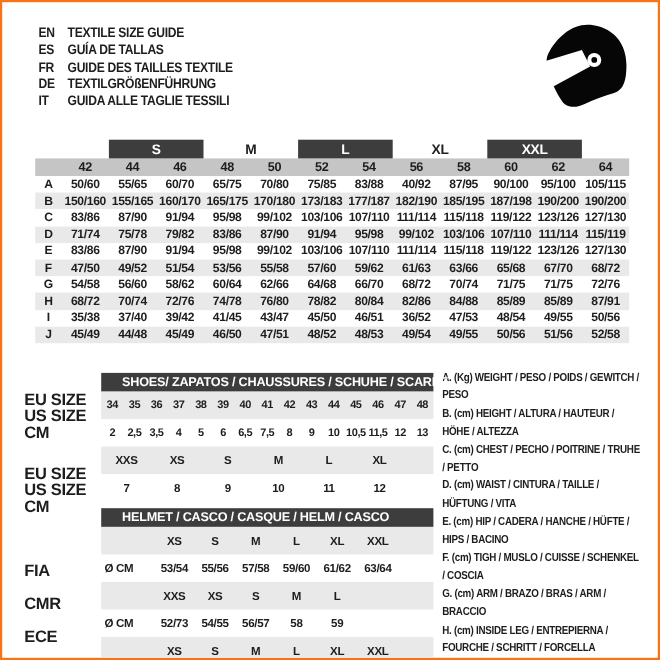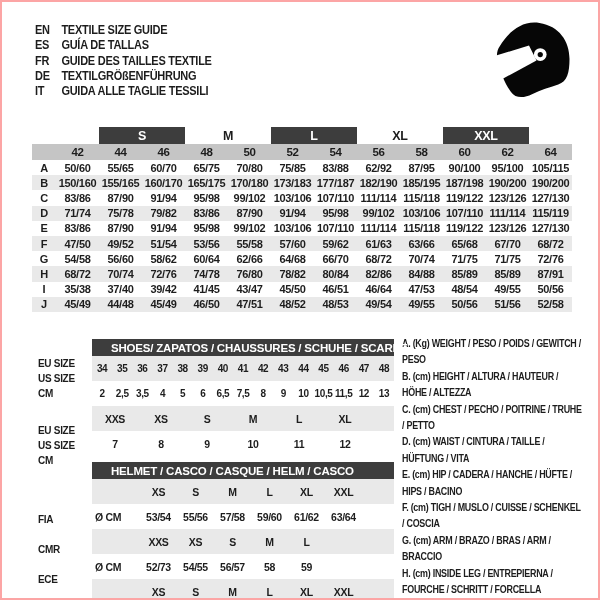--- a/index.html
+++ b/index.html
@@ -1,18 +1,18 @@
 <!DOCTYPE html>
 <html style="--dark: #3d3d3d; --band: #c5c5c5; --stripe: #e9e9e9; --text: #1d1d1d; --icon: #060606;"><head>
 <meta charset="utf-8">
 <style>
   html,body{margin:0;padding:0;background:#fff;}
   .page{
     position:relative;width:600px;height:600px;box-sizing:border-box;
-    background:#fff;border:2px solid #fca5a5;overflow:hidden;
+    background:#fff;border:2px solid #f97316;overflow:hidden;
     font-family:"Liberation Sans","DejaVu Sans",sans-serif;
     color:var(--text,#1d1d1d);font-weight:700;letter-spacing:-0.3px;
   }
   
   .langs{position:absolute;left:33px;top:21px;width:280px;
     transform:scaleX(0.88);transform-origin:0 0;}
   .lang-row{display:flex;line-height:15.3px;font-size:12.5px;}
   .lang-code{width:30px;flex:0 0 30px;}
   .lang-title{white-space:nowrap;}
   
@@ -40,21 +40,21 @@
   .bar{height:17px;background:var(--dark,#3d3d3d);color:#fff;display:flex;align-items:center;
     padding-left:19px;box-sizing:border-box;font-size:11.5px;white-space:nowrap;letter-spacing:-0.2px;}
   .srow{display:grid;height:25px;align-items:center;font-size:10.5px;}
   .srow .cell{text-align:center;white-space:nowrap;}
   .srow.gray{background:var(--stripe,#e9e9e9);}
   .shoes-table .srow{grid-template-columns:repeat(15,1fr);font-size:10px;letter-spacing:-0.4px;}
   .gloves-table .srow{grid-template-columns:repeat(6,46px) 1fr;}
   .helmet-table .srow{grid-template-columns:48px repeat(6,37px) 1fr;}
   .helmet-table .srow .cell:first-child{text-align:left;padding-left:3px;}
   
-  .rowlab{position:absolute;left:36px;height:15px;line-height:15px;font-size:10px;white-space:nowrap;}
+  .rowlab{position:absolute;left:20px;height:15px;line-height:15px;font-size:15px;white-space:nowrap;}
 </style>
 </head>
 <body>
 
 <div class="page">
 
   <div class="langs" id="langList">
       <div class="lang-row">
         <div class="lang-code">EN</div>
         <div class="lang-title">TEXTILE SIZE GUIDE</div>
@@ -112,21 +112,21 @@
     <div id="textileRows">
         <div class="t-row drow">
           <div class="cell letter">A</div>
           <div class="cell">50/60</div>
           <div class="cell">55/65</div>
           <div class="cell">60/70</div>
           <div class="cell">65/75</div>
           <div class="cell">70/80</div>
           <div class="cell">75/85</div>
           <div class="cell">83/88</div>
-          <div class="cell">62/92</div>
+          <div class="cell">40/92</div>
           <div class="cell">87/95</div>
           <div class="cell">90/100</div>
           <div class="cell">95/100</div>
           <div class="cell">105/115</div>
         </div>
         <div class="t-row drow">
           <div class="cell letter">B</div>
           <div class="cell">150/160</div>
           <div class="cell">155/165</div>
           <div class="cell">160/170</div>
@@ -232,21 +232,21 @@
         </div>
         <div class="t-row drow">
           <div class="cell letter">I</div>
           <div class="cell">35/38</div>
           <div class="cell">37/40</div>
           <div class="cell">39/42</div>
           <div class="cell">41/45</div>
           <div class="cell">43/47</div>
           <div class="cell">45/50</div>
           <div class="cell">46/51</div>
-          <div class="cell">46/64</div>
+          <div class="cell">36/52</div>
           <div class="cell">47/53</div>
           <div class="cell">48/54</div>
           <div class="cell">49/55</div>
           <div class="cell">50/56</div>
         </div>
         <div class="t-row drow">
           <div class="cell letter">J</div>
           <div class="cell">45/49</div>
           <div class="cell">44/48</div>
           <div class="cell">45/49</div>

